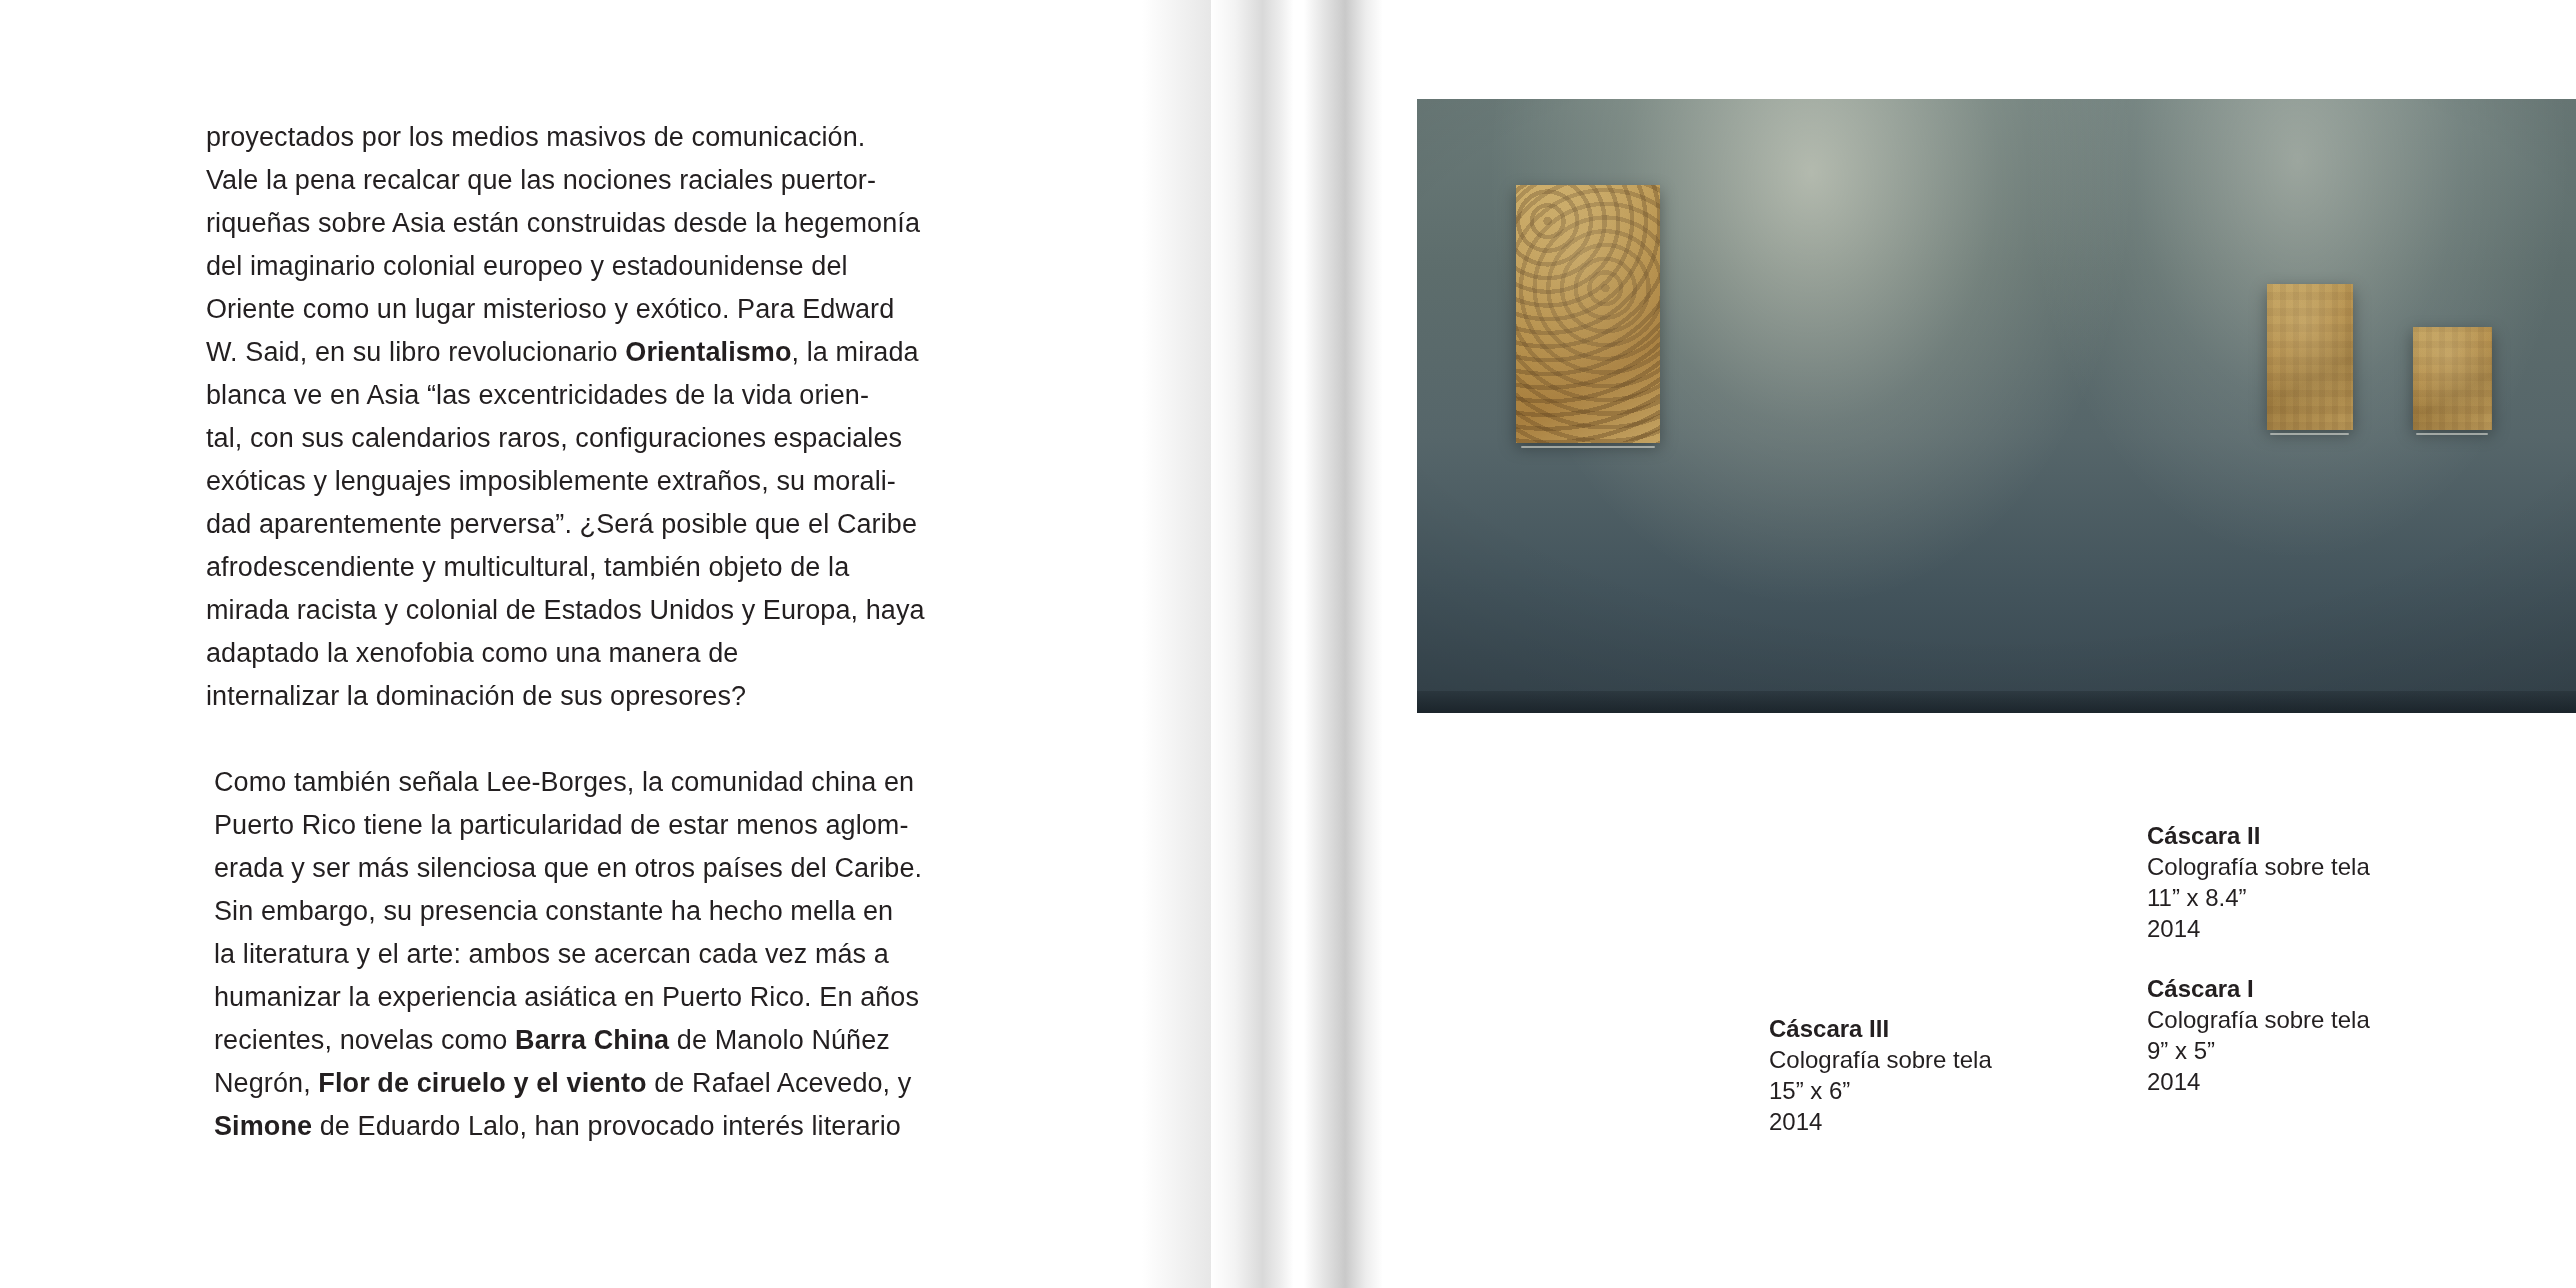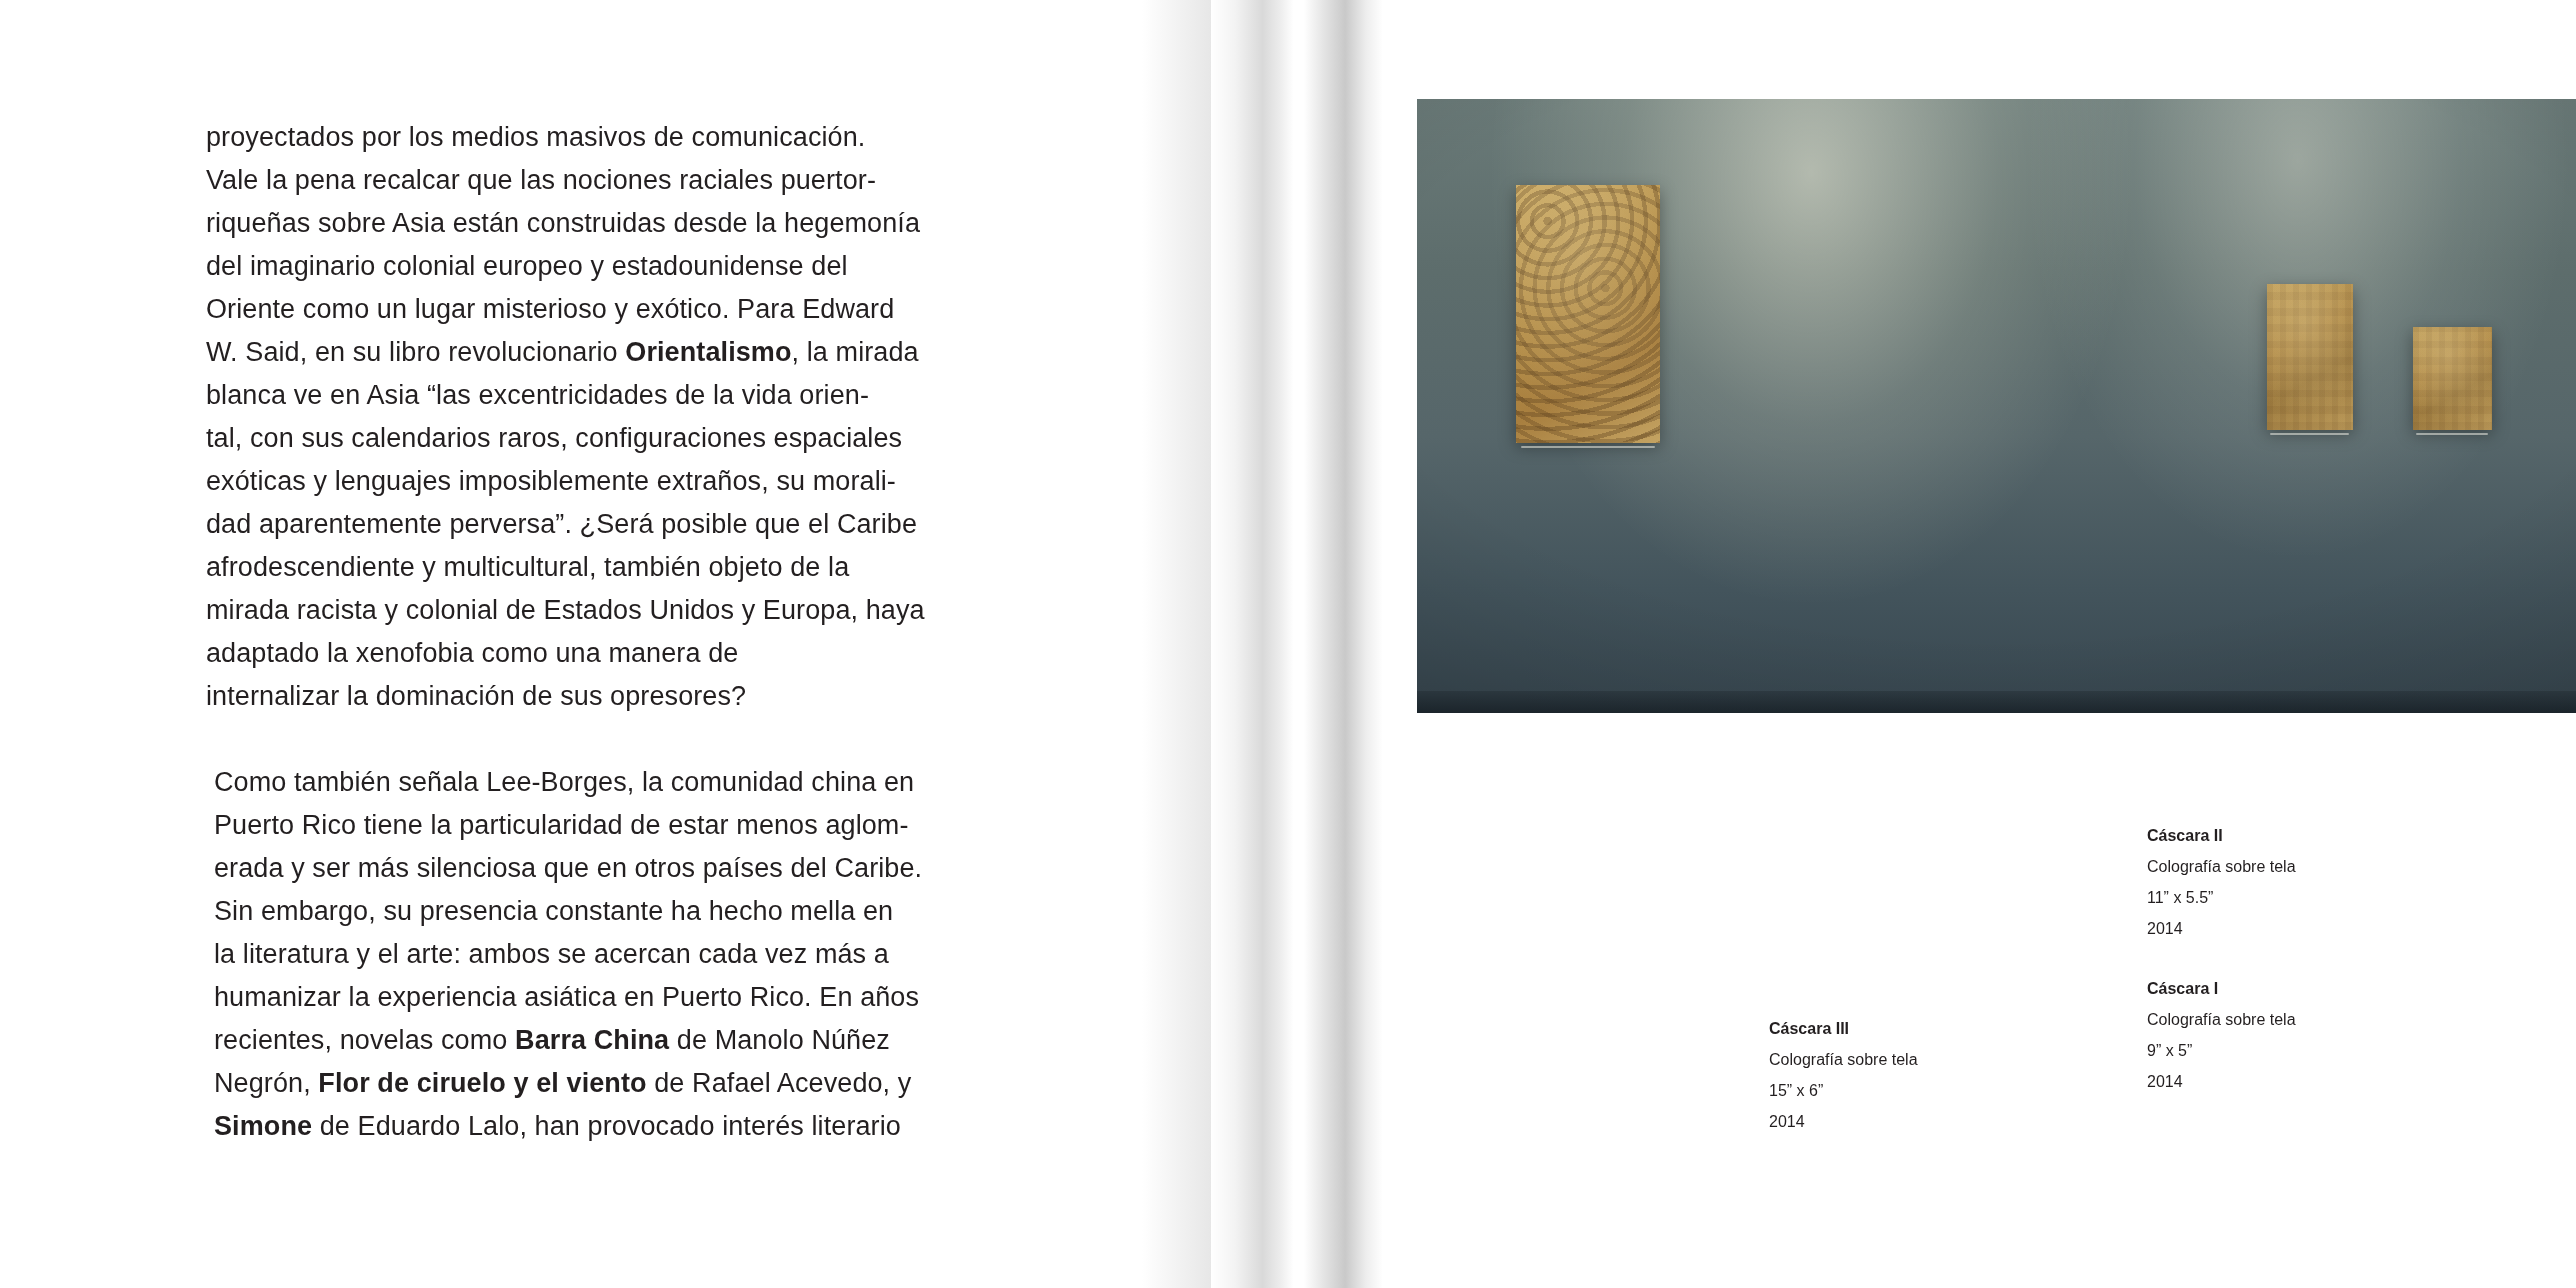--- a/index.html
+++ b/index.html
@@ -162,21 +162,21 @@
   .art-pin {
     position: absolute;
     height: 2.6px;
     background: rgba(235,235,225,0.55);
     border-radius: 1.7px;
   }
 
   
   .caption {
     position: absolute;
-    font-size: 16px;
+    font-size: 24px;
     line-height: 31px;
     color: #231f20;
   }
   .caption .ttl {
     font-weight: bold;
     display: block;
   }
   .caption .ln { display: block; }
 
   .caption.cap-ii  { left: 2147px; top: 820px; width: 361px; }
@@ -233,21 +233,21 @@
     <div class="artwork a3">
       <div class="art-pin" style="left:3.4px; bottom:-5.2px; width:72px;"></div>
     </div>
     <div class="photo-vignette"></div>
     <div class="photo-floorline"></div>
   </div>
 
   <div class="caption cap-ii">
     <span class="ttl">Cáscara II</span>
     <span class="ln">Colografía sobre tela</span>
-    <span class="ln">11” x 5.5”</span>
+    <span class="ln">11” x 8.4”</span>
     <span class="ln">2014</span>
   </div>
 
   <div class="caption cap-iii">
     <span class="ttl">Cáscara III</span>
     <span class="ln">Colografía sobre tela</span>
     <span class="ln">15” x  6”</span>
     <span class="ln">2014</span>
   </div>
 

